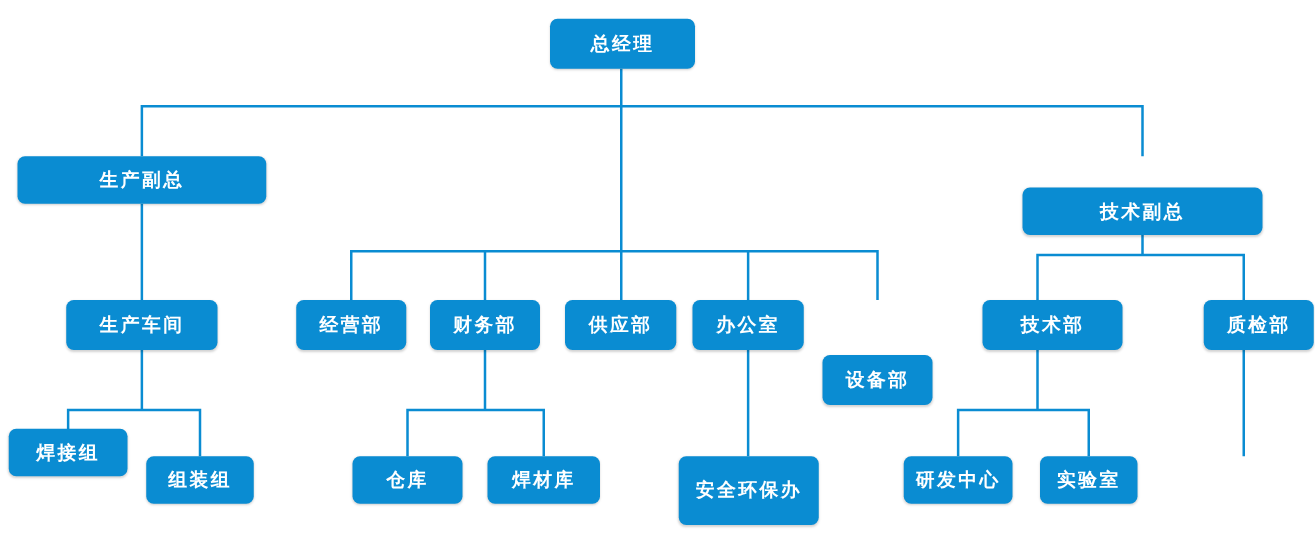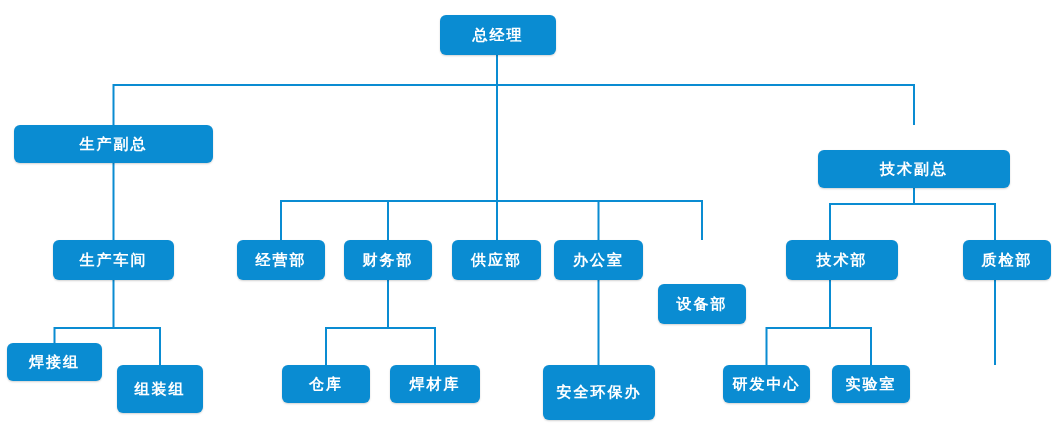--- a/index.html
+++ b/index.html
@@ -40,21 +40,21 @@
   #n-production-workshop { left: 53px;  top: 240px; width: 121px; height: 40px; }
   #n-business-dept       { left: 237px; top: 240px; width: 88px;  height: 40px; }
   #n-finance-dept        { left: 344px; top: 240px; width: 88px;  height: 40px; }
   #n-supply-dept         { left: 452px; top: 240px; width: 89px;  height: 40px; }
   #n-office              { left: 554px; top: 240px; width: 89px;  height: 40px; }
   #n-equipment-dept      { left: 658px; top: 240px; width: 88px;  height: 40px; margin-top: 44px; }
   #n-technical-dept      { left: 786px; top: 240px; width: 112px;  height: 40px; }
   #n-quality-dept        { left: 963px; top: 240px; width: 88px;  height: 40px; }
   
   #n-welding-group     { left: 7px;   top: 343px; width: 95px;  height: 38px; }
-  #n-assembly-group    { left: 117px; top: 365px; width: 86px;  height: 48px; }
+  #n-assembly-group    { left: 117px; top: 365px; width: 86px;  height: 38px; }
   #n-warehouse         { left: 282px; top: 365px; width: 88px;  height: 38px; }
   #n-welding-material  { left: 390px; top: 365px; width: 90px;  height: 38px; }
   #n-safety-office     { left: 543px; top: 365px; width: 112px; height: 55px; }
   #n-rd-center         { left: 723px; top: 365px; width: 87px;  height: 38px; }
   #n-laboratory        { left: 832px; top: 365px; width: 78px;  height: 38px; text-align: center; }
   #n-ndt-room          { left: 940px; top: 365px; width: 108px; height: 38px; }
 </style>
 </head>
 <body>
 

